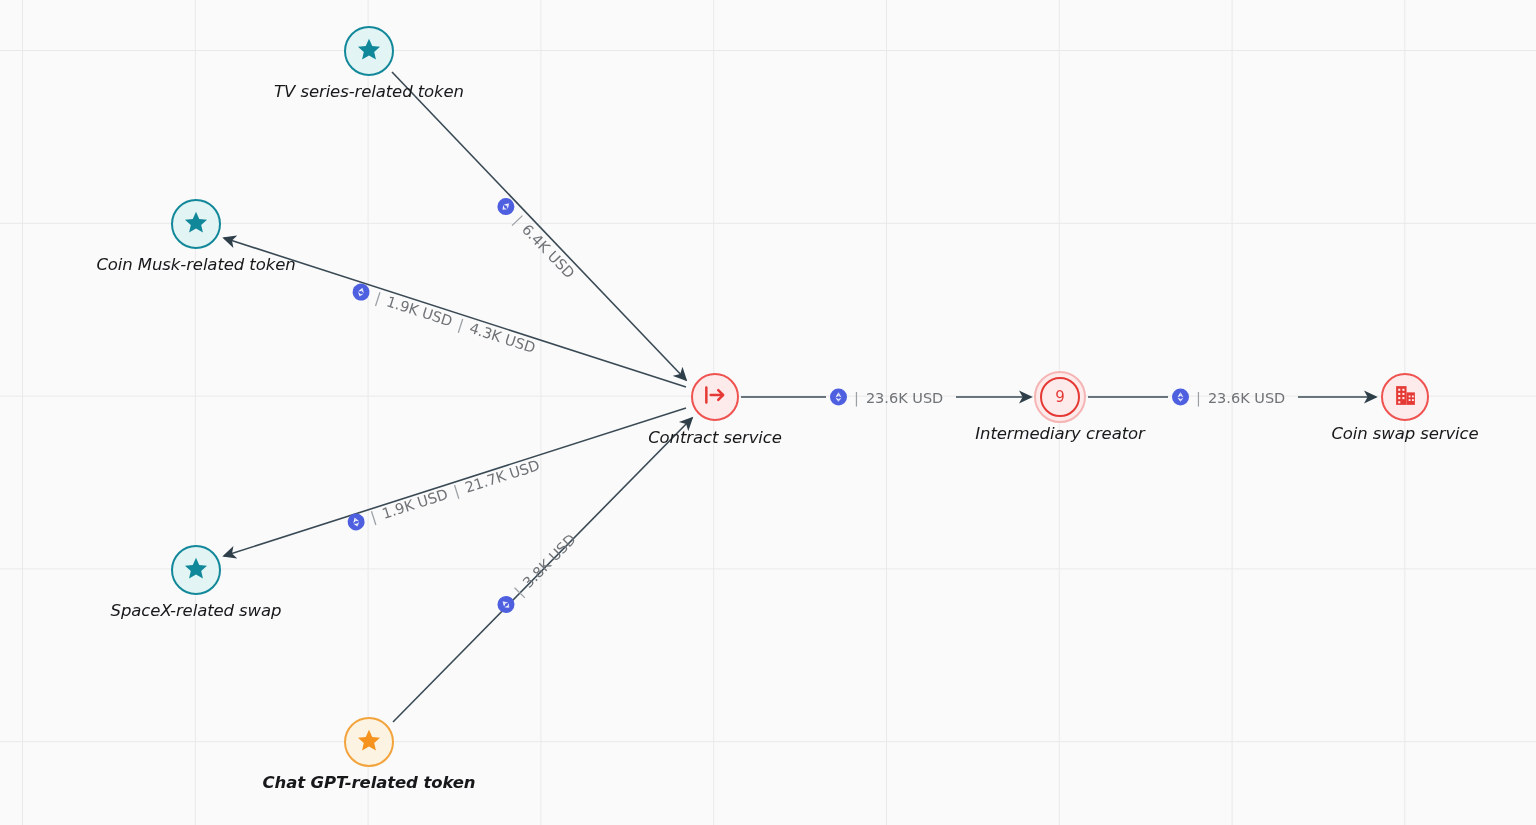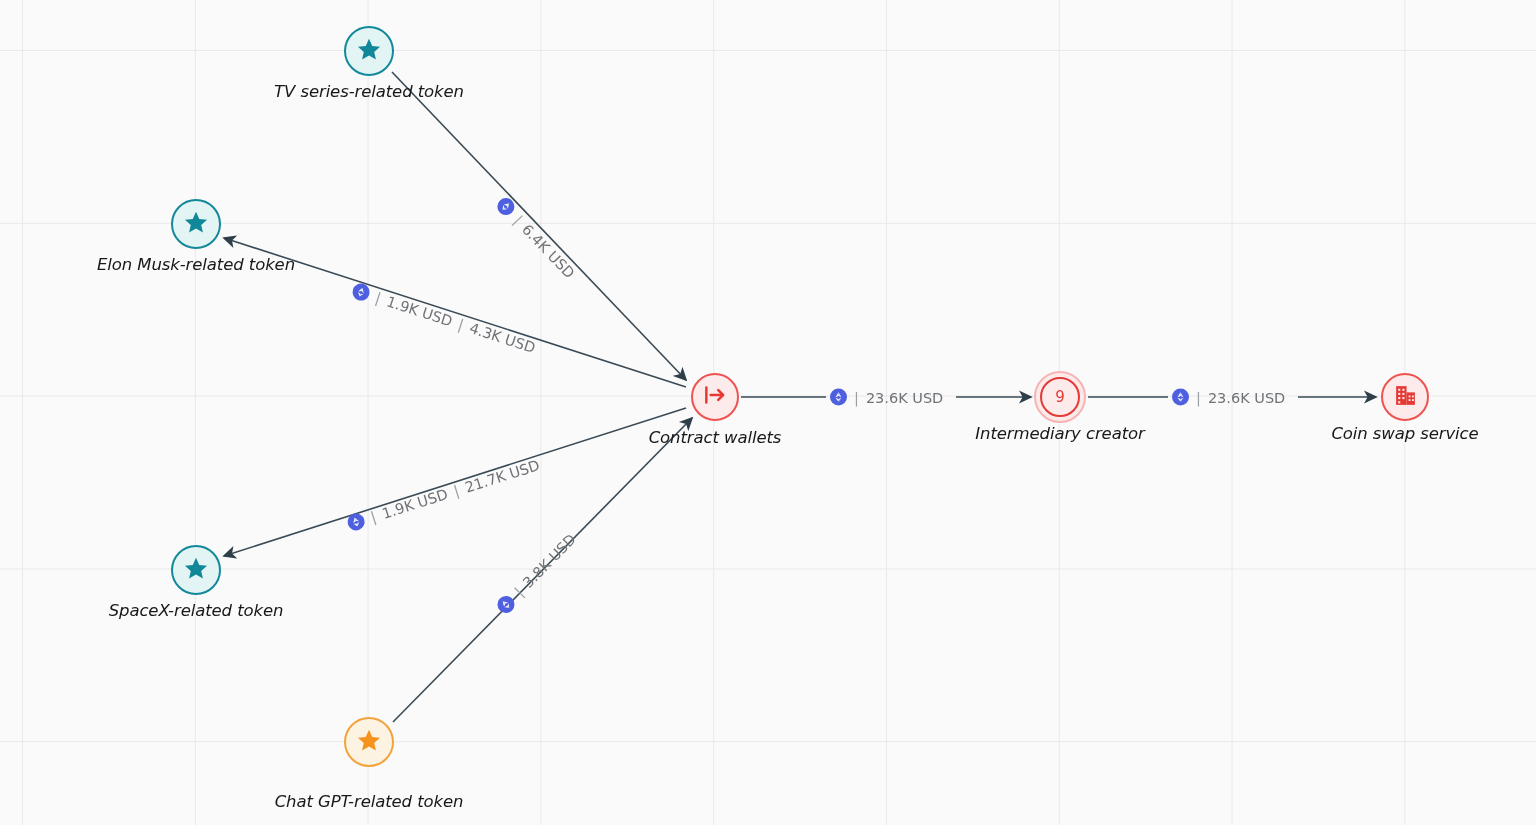--- a/index.html
+++ b/index.html
@@ -147,50 +147,50 @@
   </div>
   <div class="node-label" style="left:369px; top:82px;">TV series-related token</div>
 
   <div class="node node-token" style="left:196px; top:224px;">
     <span>
       <svg width="26" height="26" viewBox="0 0 24 24">
         <path d="M12 2.5 L15 9.2 L22.2 9.9 L16.8 14.7 L18.4 21.8 L12 18.1 L5.6 21.8 L7.2 14.7 L1.8 9.9 L9 9.2 Z" fill="#11889a"></path>
       </svg>
     </span>
   </div>
-  <div class="node-label" style="left:196px; top:255px;">Elon Musk-related token</div>
+  <div class="node-label" style="left:196px; top:255px;">Coin Musk-related token</div>
 
   <div class="node node-token" style="left:196px; top:570px;">
     <span>
       <svg width="26" height="26" viewBox="0 0 24 24">
         <path d="M12 2.5 L15 9.2 L22.2 9.9 L16.8 14.7 L18.4 21.8 L12 18.1 L5.6 21.8 L7.2 14.7 L1.8 9.9 L9 9.2 Z" fill="#11889a"></path>
       </svg>
     </span>
   </div>
-  <div class="node-label" style="left:196px; top:601px;">SpaceX-related token</div>
+  <div class="node-label" style="left:196px; top:601px;">SpaceX-related swap</div>
 
   <div class="node node-token orange" style="left:369px; top:742px;">
     <span>
       <svg width="26" height="26" viewBox="0 0 24 24">
         <path d="M12 2.5 L15 9.2 L22.2 9.9 L16.8 14.7 L18.4 21.8 L12 18.1 L5.6 21.8 L7.2 14.7 L1.8 9.9 L9 9.2 Z" fill="#f6921e"></path>
       </svg>
     </span>
   </div>
-  <div class="node-label" style="left:369px; top:792px;">Chat GPT-related token</div>
+  <div class="node-label" style="left:369px; top:773px;font-weight:bold;">Chat GPT-related token</div>
 
   <div class="node node-creator" style="left:715px; top:397px;">
     <span>
       <svg width="26" height="26" viewBox="0 0 24 24">
         <path d="M4 5 L4 19" stroke="#e53935" stroke-width="2.3" stroke-linecap="round"></path>
         <path d="M8 12 L19 12" stroke="#e53935" stroke-width="2.3" stroke-linecap="round"></path>
         <path d="M15 7.5 L19.5 12 L15 16.5" stroke="#e53935" stroke-width="2.3" fill="none" stroke-linecap="round" stroke-linejoin="round"></path>
       </svg>
     </span>
   </div>
-  <div class="node-label" style="left:715px; top:428px;">Contract wallets</div>
+  <div class="node-label" style="left:715px; top:428px;">Contract service</div>
 
   <div class="node node-wallets" style="left:1060px; top:397px;">
     <span class="inner-ring">
       <span class="count">9</span>
     </span>
   </div>
   <div class="node-label" style="left:1060px; top:424px;">Intermediary creator</div>
 
   <div class="node node-service" style="left:1405px; top:397px;">
     <span>

